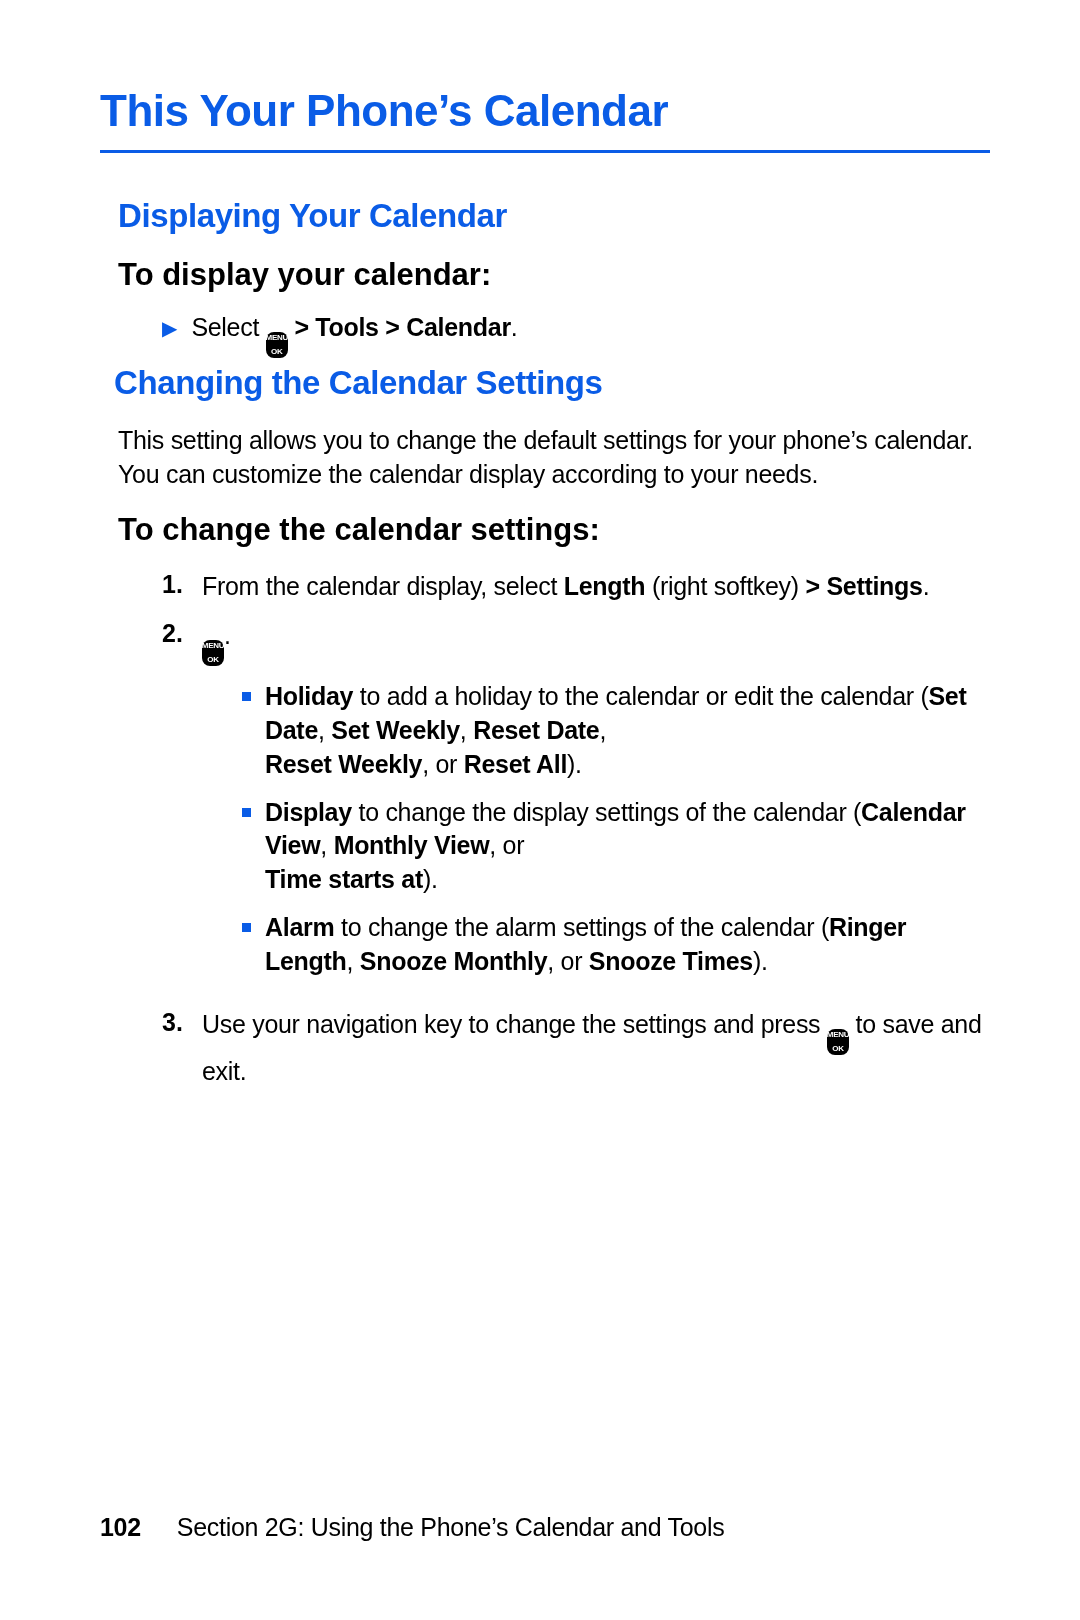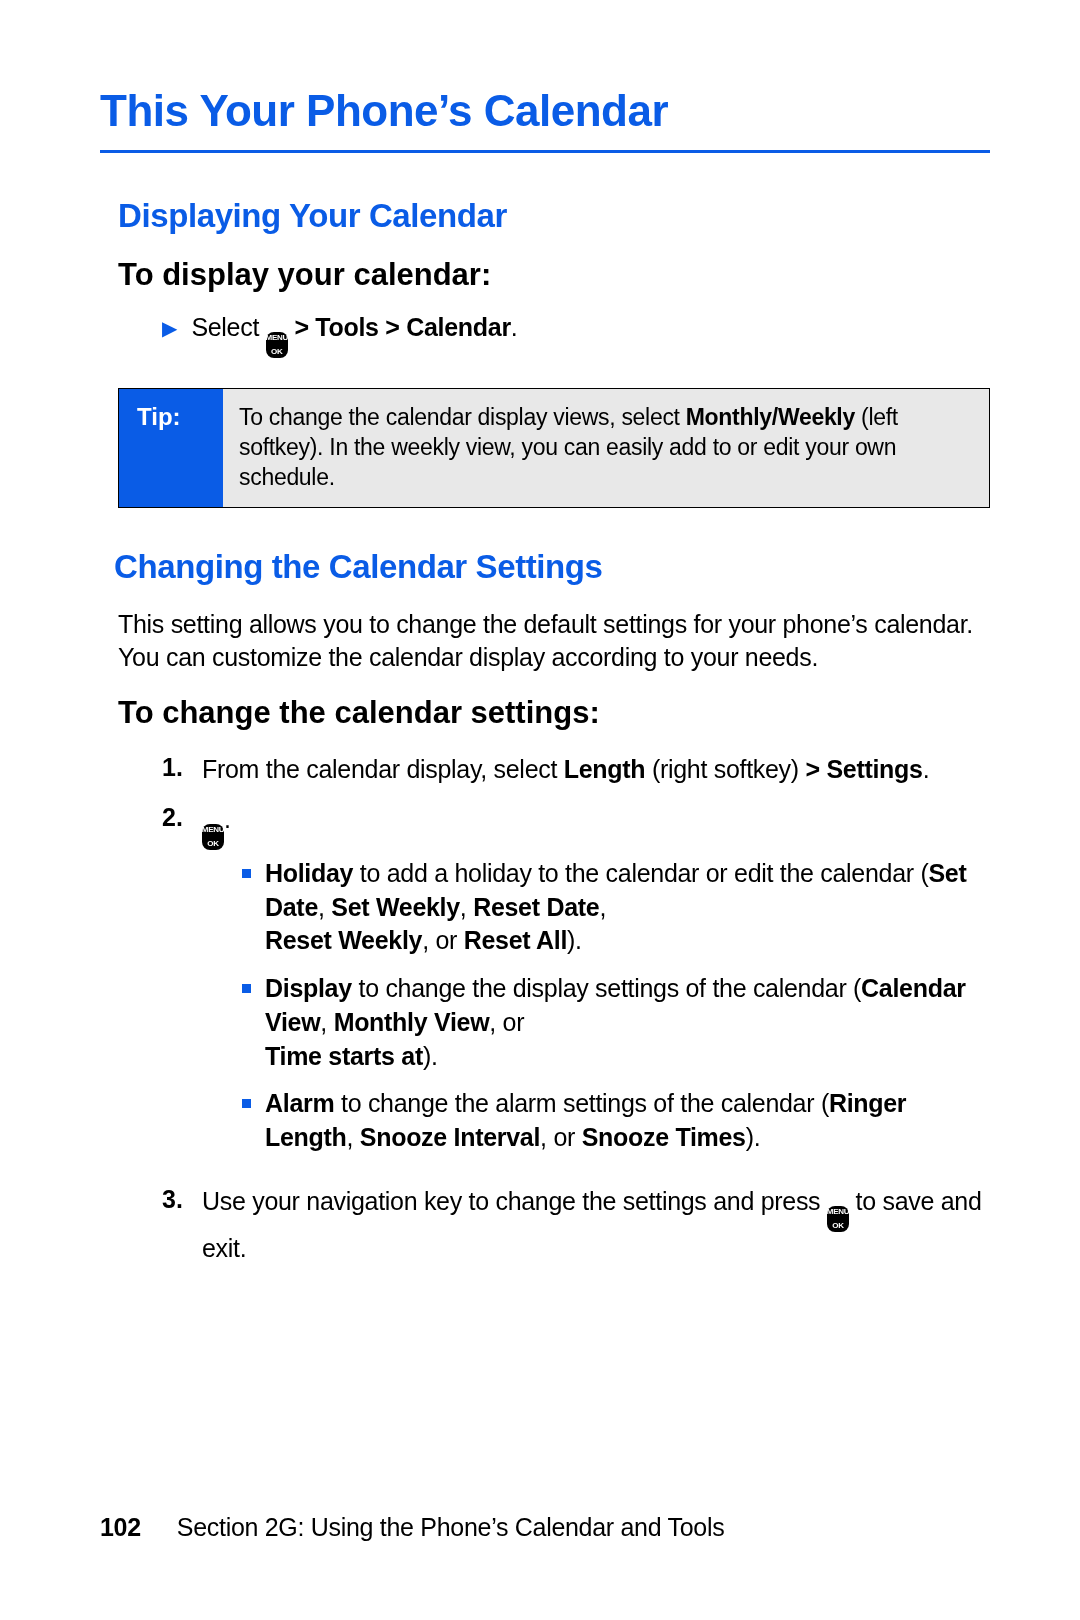--- a/index.html
+++ b/index.html
@@ -113,21 +113,21 @@
     font-size: 25px;
     width: 40px;
     flex-shrink: 0;
   }
   .ol .libody {
     font-size: 25px;
     line-height: 1.35;
     letter-spacing: -0.3px;
   }
   .ul2 {
-    margin-top: 7px;
+    margin-top: 14px;
   }
   .ul2 .li2 {
     display: flex;
     margin-bottom: 14px;
     margin-left: 40px;
   }
   .ul2 .sq {
     width: 9px;
     height: 9px;
     background: #0a5ce6;
@@ -170,26 +170,20 @@
   <div class="step-row">
     <div class="step-bullet">▶</div>
     <div class="step-body">
       <span>Select </span><span class="menuok">
           <span>MENU</span>
           <span class="ok">OK</span>
         </span><b> &gt; </b><b>Tools &gt; Calendar</b><span>.</span>
     </div>
   </div>
 
-  <div class="tipbox">
-    <div class="tiplabel">Tip:</div>
-    <div class="tipbody">
-      <span>To change the calendar display views, select </span><b>Monthly/Weekly</b><span> (left softkey). In the weekly view, you can easily add to or edit your own schedule.</span>
-    </div>
-  </div>
 
   <div style="margin-left:14px;">
     <div class="h2">Changing the Calendar Settings</div>
   </div>
   <div class="para">This setting allows you to change the default settings for your phone’s calendar. You can customize the calendar display according to your needs.</div>
   <div class="lead-bold">To change the calendar settings:</div>
 
   <div class="ol">
 
     <div class="li">
@@ -219,21 +213,21 @@
           <div class="li2">
             <div class="sq"></div>
             <div class="li2body">
               <b>Display</b><span> to change the display settings of the calendar (</span><b>Calendar View</b><span>, </span><b>Monthly View</b><span>, or </span><br><b>Time starts at</b><span>).</span>
             </div>
           </div>
 
           <div class="li2">
             <div class="sq"></div>
             <div class="li2body">
-              <b>Alarm</b><span> to change the alarm settings of the calendar (</span><b>Ringer Length</b><span>, </span><b>Snooze Interval</b><span>, or </span><b>Snooze Times</b><span>).</span>
+              <b>Alarm</b><span> to change the alarm settings of the calendar (</span><b>Ringer Length</b><span>, </span><b>Snooze Monthly</b><span>, or </span><b>Snooze Times</b><span>).</span>
             </div>
           </div>
 
         </div>
       </div>
     </div>
 
     <div class="li">
       <div class="num">3.</div>
       <div class="libody">

